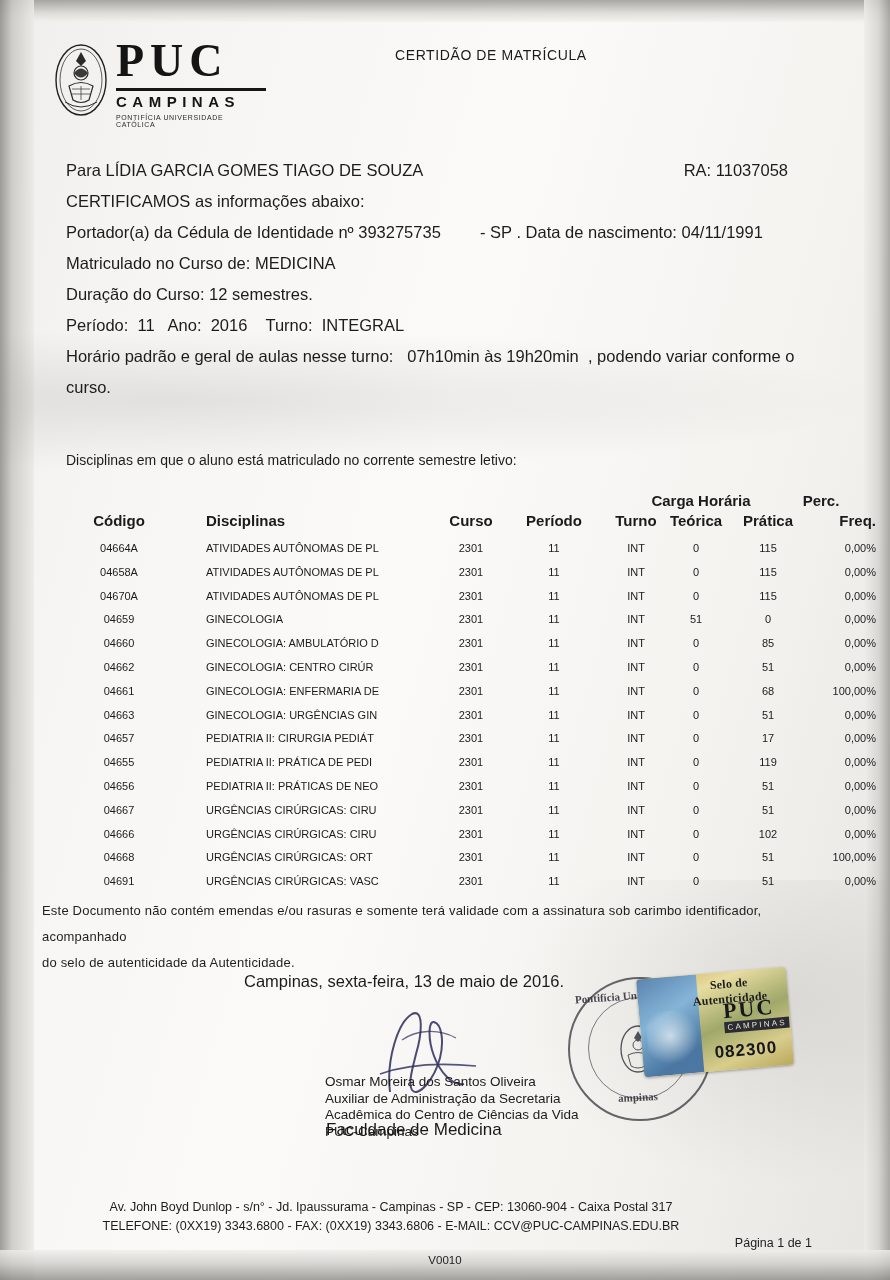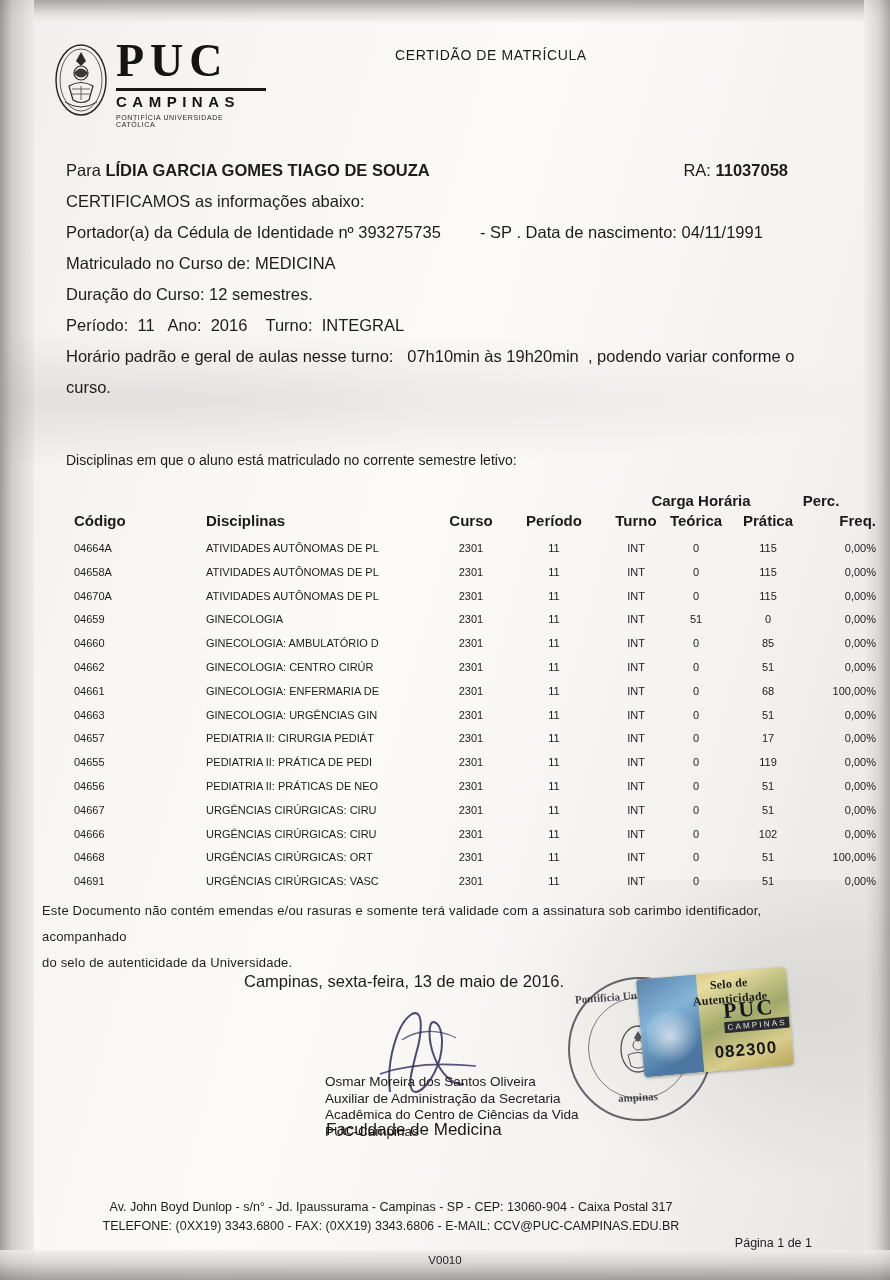--- a/index.html
+++ b/index.html
@@ -100,21 +100,21 @@
   
   .info {
     position: absolute;
     left: 66px; top: 155px;
     width: 770px;
     color: #1c1c1c;
     font-size: 16.5px;
     line-height: 31px;
   }
   .info .row { position: relative; white-space: nowrap; }
-  .bold { font-weight: bold; }
+  .bold { font-weight: normal; }
   .ra {
     position: absolute;
     right: 48px; top: 0;
     font-size: 16.5px;
   }
   .sp-gap { display: inline-block; width: 30px; }
   .nowrap-wrap { white-space: normal; line-height: 31px; }
 
   
   .disc-intro {
@@ -149,21 +149,21 @@
     font-size: 15px;
   }
   .hdr-row {
     position: absolute;
     left: 0; top: 20px;
     width: 790px;
     height: 22px;
     font-weight: bold;
   }
   .hdr-row span { position: absolute; top: 0; }
-  .c-cod   { left: 8px;   width: 90px; text-align: left; }
+  .c-cod   { left: 8px;   width: 90px; text-align: center; }
   .c-disc  { left: 140px; width: 250px; text-align: left; }
   .c-curso { left: 370px; width: 70px; text-align: center; }
   .c-per   { left: 448px; width: 80px; text-align: center; }
   .c-turno { left: 535px; width: 70px; text-align: center; }
   .c-teo   { left: 600px; width: 60px; text-align: center; }
   .c-pra   { left: 672px; width: 60px; text-align: center; }
   .c-freq  { left: 740px; width: 70px; text-align: right; }
 
   .rows { position: absolute; left: 0; top: 50px; width: 790px; }
   .row-item {
@@ -576,21 +576,21 @@
           <span class="c-turno">INT</span>
           <span class="c-teo">0</span>
           <span class="c-pra">51</span>
           <span class="c-freq">0,00%</span>
         </div>
       </div>
   </div>
 
   <div class="note">
     <div>Este  Documento  não contém emendas e/ou rasuras e  somente terá validade  com a  assinatura sob carimbo identificador,  acompanhado</div>
-    <div>do selo de autenticidade da Universidade.</div>
+    <div>do selo de autenticidade da Autenticidade.</div>
   </div>
 
   <div class="city-date">Campinas, sexta-feira, 13 de maio de 2016.</div>
 
   <svg class="signature" viewBox="0 0 120 100">
     <path d="M18 92 C14 60, 26 22, 40 14 C52 8, 50 34, 44 54 C40 70, 36 84, 40 90 C46 98, 62 80, 68 58 C72 42, 70 24, 62 22 C56 21, 56 40, 62 56 C68 72, 80 86, 92 84" fill="none" stroke="#2b2b5a" stroke-width="2" opacity=".85"></path>
     <path d="M8 74 C30 66, 62 62, 104 66" fill="none" stroke="#2b2b5a" stroke-width="1.6" opacity=".8"></path>
     <path d="M30 40 C44 30, 66 28, 84 38" fill="none" stroke="#2b2b5a" stroke-width="1.3" opacity=".7"></path>
   </svg>
 

